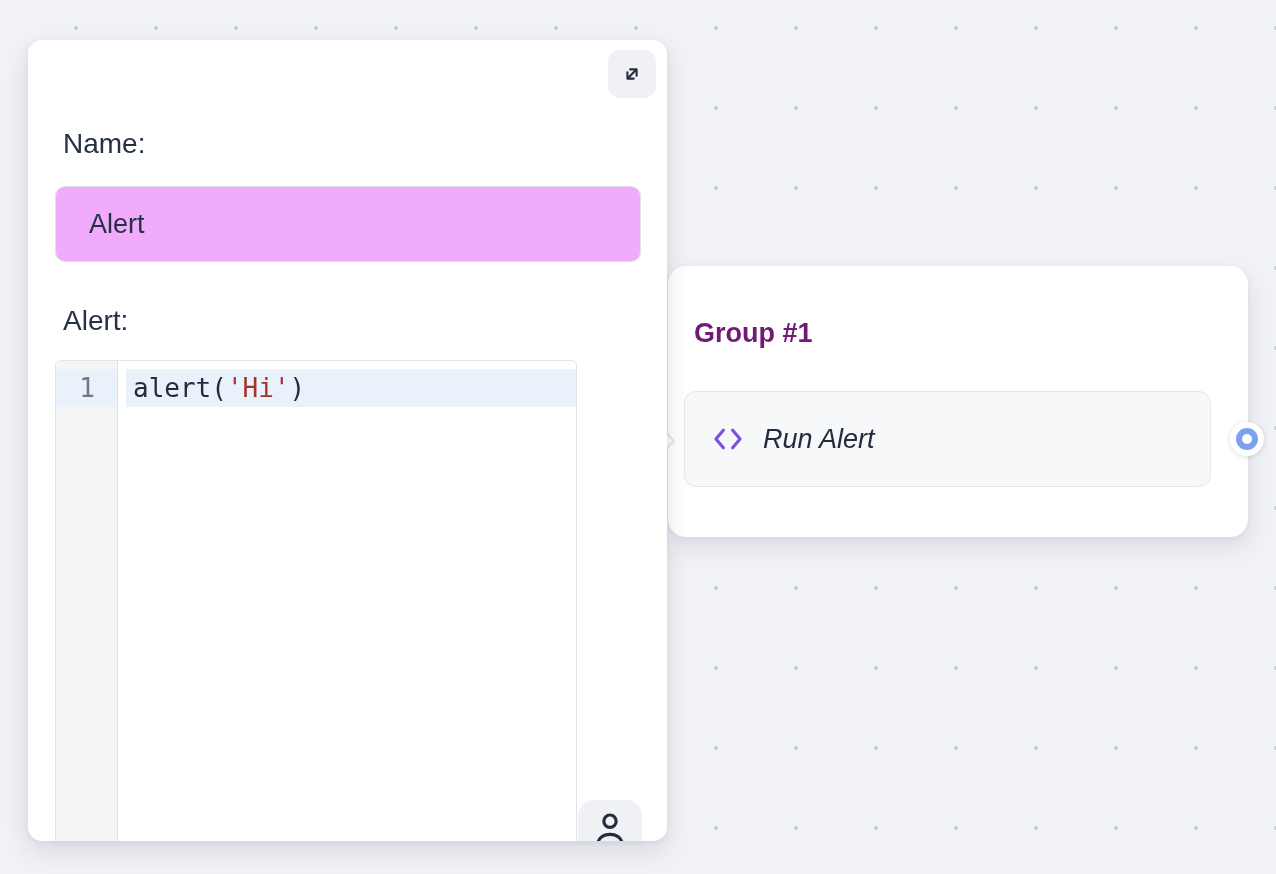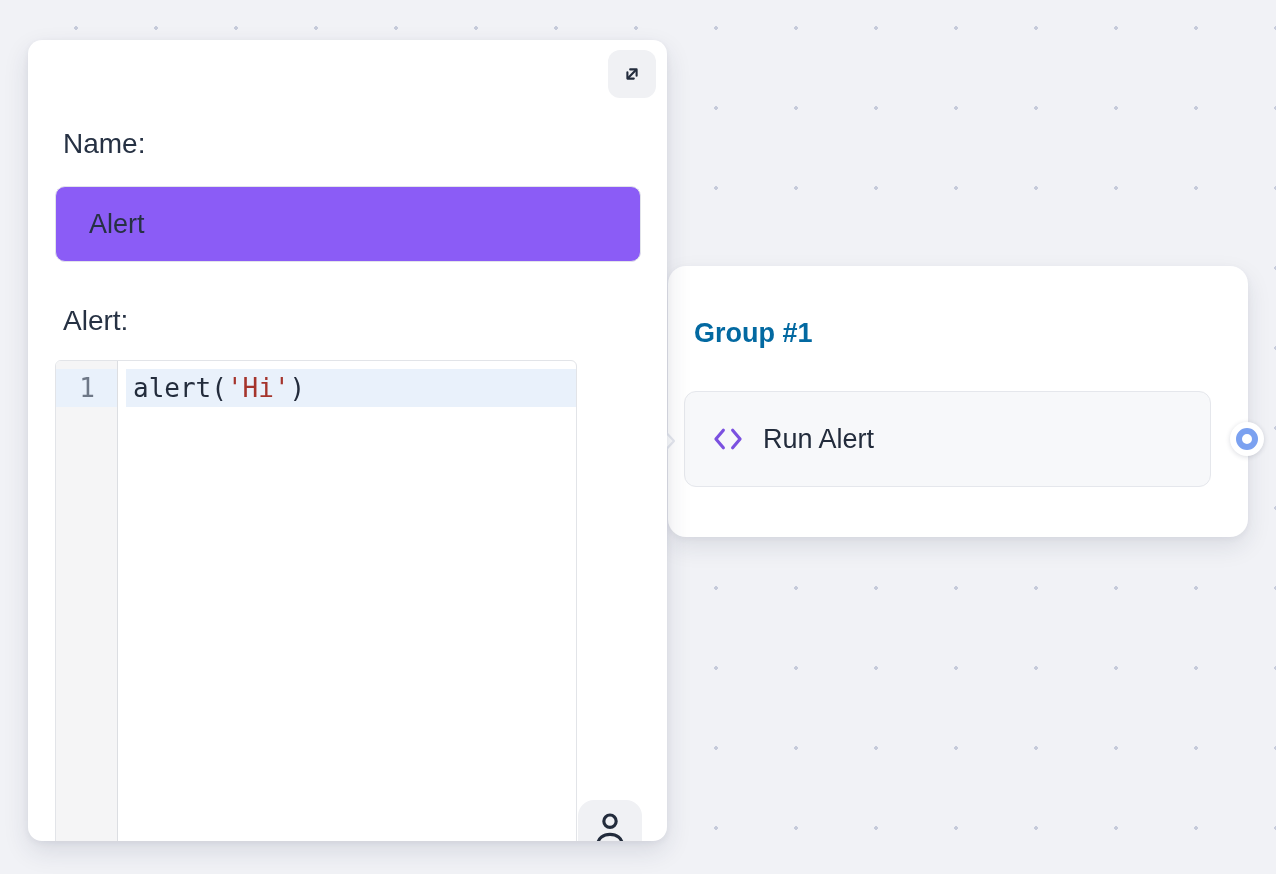--- a/index.html
+++ b/index.html
@@ -16,26 +16,26 @@
   }
 
   
   .group-card{
     position:absolute;left:668px;top:266px;width:580px;height:271px;
     background:#ffffff;border-radius:18px;
     box-shadow:0 10px 24px rgba(30,40,70,.10), 0 2px 6px rgba(30,40,70,.05);
   }
   .card-title{
     position:absolute;left:26px;top:50px;
-    font-size:27px;line-height:34px;font-weight:700;color:#0369a1;
+    font-size:27px;line-height:34px;font-weight:700;color:#701a75;
   }
   .flow-node{
     position:absolute;left:16px;top:125px;width:527px;height:96px;
     background:#f7f8fa;border:1px solid #e5e7ec;border-radius:12px;
-    box-sizing:border-box;display:flex;align-items:center;padding-left:27px;
+    box-sizing:border-box;display:flex;align-items:center;padding-left:27px;font-style:italic;
   }
   .node-label{font-size:27px;color:#232c3c;margin-left:19px;}
   .input-chevron{position:absolute;left:-10px;top:157px;width:20px;height:36px;}
   .output-handle{
     position:absolute;left:562px;top:156px;width:34px;height:34px;border-radius:50%;
     background:#fff;box-shadow:0 1px 5px rgba(30,40,70,.16);
     display:flex;align-items:center;justify-content:center;
   }
   .output-ring{
     width:22px;height:22px;border-radius:50%;box-sizing:border-box;
@@ -56,21 +56,21 @@
   .person-btn{left:550px;top:760px;width:64px;height:66px;border-radius:16px;
     align-items:flex-start;}
   .person-btn svg{margin-top:9px;}
   .field-label{
     position:absolute;left:35px;font-size:28px;line-height:36px;color:#263143;font-weight:500;
   }
   .label-name{top:86px;}
   .label-code{top:263px;}
   .name-input{
     position:absolute;left:27px;top:146px;width:586px;height:76px;box-sizing:border-box;
-    border:1px solid #e2e4e9;border-radius:10px;background:#8b5cf6;
+    border:1px solid #e2e4e9;border-radius:10px;background:#f0abfc;
     padding:0 16px 0 33px;font-size:27px;color:#263143;
     font-family:"Liberation Sans","DejaVu Sans",sans-serif;outline:none;
   }
 
   
   .code-editor{
     position:absolute;left:27px;top:320px;width:522px;height:530px;box-sizing:border-box;
     border:1px solid #e2e4e8;border-radius:6px;background:#fff;
     display:flex;flex-direction:row;overflow:hidden;
     font-family:"DejaVu Sans Mono","Liberation Mono",monospace;font-size:26px;

